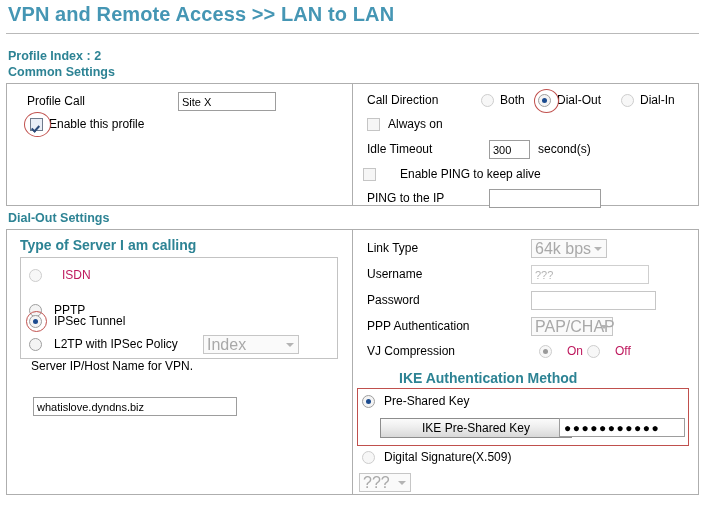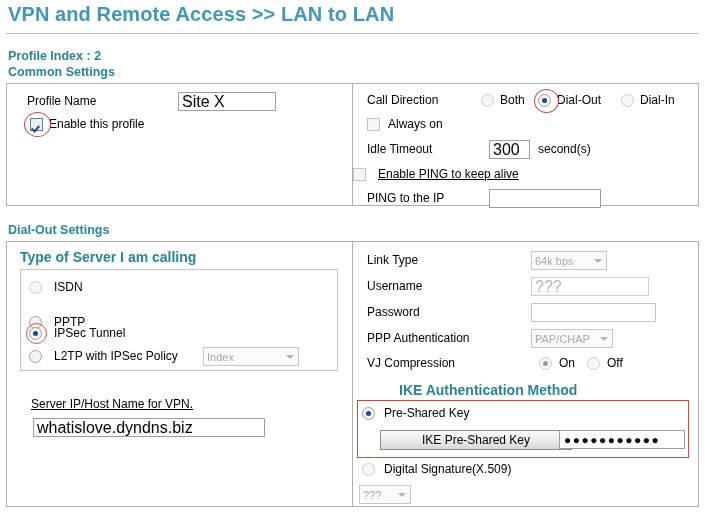--- a/index.html
+++ b/index.html
@@ -67,47 +67,47 @@
   .panel-col.left  { width: 347px; border-right: 1px solid #aeaeae; }
   .panel-col.right { width: 346px; }
 
   
   .row {
     display: flex;
     align-items: center;
     white-space: nowrap;
   }
   .lbl { font-size: 12px; color: #000; }
-  .lbl.dim { color: #000000; }
+  .lbl.dim { color: #be185d; margin-left: 8px; }
 
   input.txt {
     box-sizing: border-box;
     height: 19px;
     border: 1px solid #9d9d9d;
     background: #ffffff;
     font-family: "Liberation Sans", sans-serif;
-    font-size: 16px;
+    font-size: 11px;
     color: #000;
     padding: 0 3px;
     outline: none;
   }
   input.txt.dim {
     color: #b0b0b0;
     border: 1px solid #cfcfcf;
   }
   input.txt::placeholder { color: #b5b5b5; }
 
   
   .sel {
     box-sizing: border-box;
     height: 19px;
     border: 1px solid #c6c6c6;
     background: #fafafa;
     color: #a9a9a9;
-    font-size: 11px;
+    font-size: 16px;
     display: inline-flex;
     align-items: center;
     padding: 4px 3px;
     position: relative;
   }
   .sel .arrow {
     position: absolute;
     right: 4px;
     top: 50%;
     margin-top: -2px;
@@ -222,21 +222,21 @@
 
 <div style="height:14px"></div>
 <div class="sec-head">Profile Index : 2</div>
 <div class="sec-head small-gap">Common Settings</div>
 
 <div class="panel-row" style="height:123px; margin-top:3px;">
 
   <div class="panel-col left">
 
     <div class="row" style="position:absolute; left:20px; top:10px;">
-      <span class="lbl">Profile Name</span>
+      <span class="lbl">Profile Call</span>
     </div>
     <input class="txt" type="text" style="position: absolute; left: 171px; top: 8px; width: 98px;" value="Site X">
 
     <div class="row" style="position:absolute; left:23px; top:33px; gap:6px;">
       <span class="cb checked"></span>
       <span class="lbl">Enable this profile</span>
     </div>
 
     <div class="ann-ellipse" style="left:17px; top:28px; width:25px; height:23px;"></div>
   </div>
@@ -265,33 +265,33 @@
       <span class="cb dim"></span>
       <span class="lbl">Always on</span>
     </div>
 
     <div class="row" style="position:absolute; left:14px; top:58px;">
       <span class="lbl">Idle Timeout</span>
     </div>
     <input class="txt" type="text" style="position: absolute; left: 136px; top: 56px; width: 41px;" value="300">
     <span class="lbl" style="position:absolute; left:185px; top:58px;">second(s)</span>
 
-    <div class="row" style="position:absolute; left:0; top:83px; gap:12px;text-decoration:underline;">
+    <div class="row" style="position:absolute; left:10px; top:83px; gap:24px;">
       <span class="cb dim"></span>
       <span class="lbl">Enable PING to keep alive</span>
     </div>
 
     <div class="row" style="position:absolute; left:14px; top:107px;">
       <span class="lbl">PING to the IP</span>
     </div>
     <input class="txt" type="text" style="position: absolute; left: 136px; top: 105px; width: 112px;" value="">
   </div>
 </div>
 
-<div class="sec-head" style="margin-top:16px;">Dial-Out Settings</div>
+<div class="sec-head" style="margin-top:4px;">Dial-Out Settings</div>
 
 <div class="panel-row" style="height:266px; margin-top:3px;">
 
   <div class="panel-col left">
 
     <div class="subsec-head" style="position:absolute; left:13px; top:7px;">Type of Server I am calling</div>
 
     <div class="inner-box" style="position:absolute; left:13px; top:27px; width:318px; height:102px;">
 
       <div class="row" style="position:absolute; left:8px; top:10px; gap:12px;">
@@ -314,24 +314,24 @@
       <div class="row" style="position:absolute; left:8px; top:79px; gap:12px;">
         <span class="rb"></span>
         <span class="lbl">L2TP with IPSec Policy</span>
       </div>
       <div class="sel" style="position:absolute; left:182px; top:77px; width:96px;">
         <span>Index</span>
         <span class="arrow"></span>
       </div>
     </div>
 
-    <div style="position:absolute; left:24px; top:154px; line-height:16px;text-decoration:underline;">
+    <div style="position:absolute; left:24px; top:128px; line-height:16px;">
       <div class="lbl">Server IP/Host Name for VPN.</div>
     </div>
-    <input class="txt" type="text" style="position: absolute; left: 26px; top: 176px; width: 232px;" value="whatislove.dyndns.biz">
+    <input class="txt" type="text" style="position: absolute; left: 26px; top: 167px; width: 204px;" value="whatislove.dyndns.biz">
   </div>
 
   <div class="panel-col right">
 
     <span class="lbl" style="position:absolute; left:14px; top:11px;">Link Type</span>
     <div class="sel" style="position:absolute; left:178px; top:9px; width:76px;">
       <span>64k bps</span>
       <span class="arrow"></span>
     </div>
 

